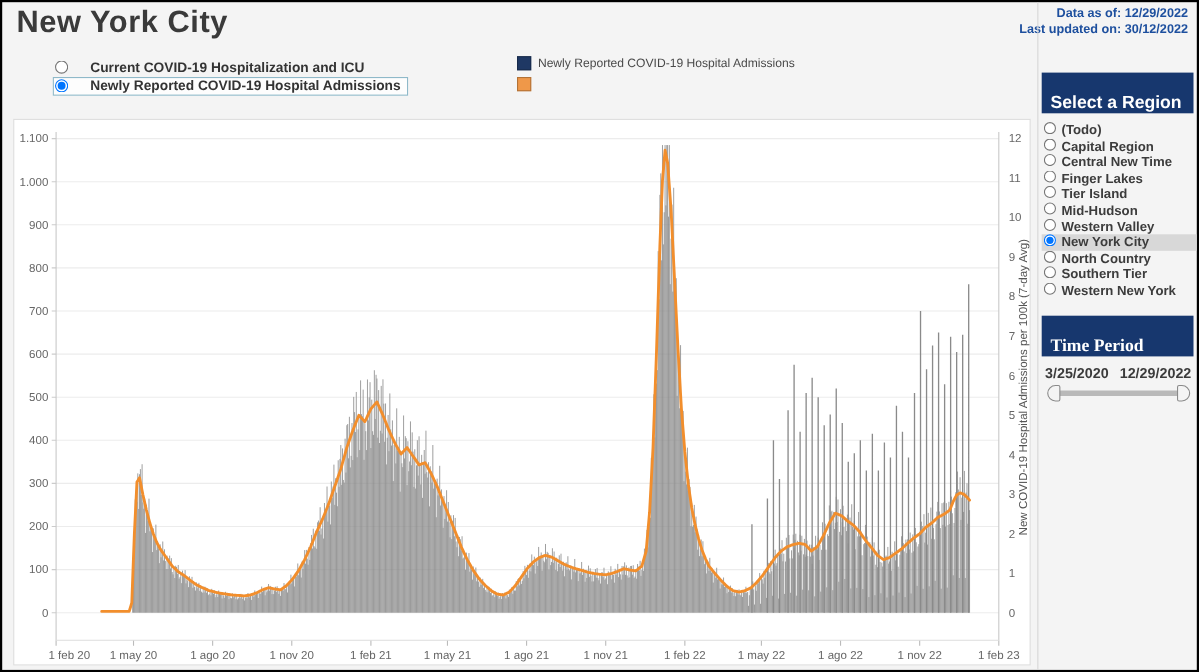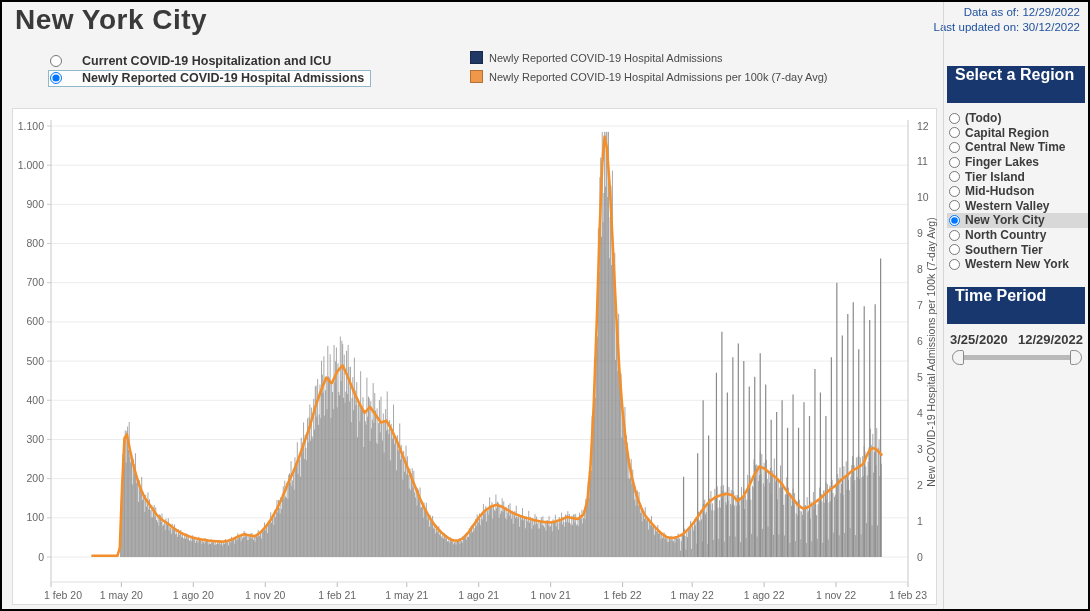--- a/index.html
+++ b/index.html
@@ -9,21 +9,21 @@
     font-family:"Liberation Sans","DejaVu Sans",sans-serif;
     background:#f4f4f4;
     border:2px solid #000;
     overflow:hidden;
     color:#333;
   }
   .abs { position:absolute; }
 
   
   #page-title { left:13px; top:2px; font-size:28px; font-weight:bold; color:#3a3a3a; letter-spacing:.5px; }
-  #data-dates { right:8px; top:3px; text-align:right; font-size:11.5px; font-weight:normal; color:#1d4f9e; line-height:15px; }
+  #data-dates { right:8px; top:3px; text-align:right; font-size:11.5px; font-weight:bold; color:#1d4f9e; line-height:15px; }
 
   
   #metric-group { left:46px; top:50px; font-size:12.5px; font-weight:bold; color:#333; }
   .metric-row { display:flex; align-items:center; height:17px;gap:15px; }
   .metric-row input { width:12px; height:12px; margin-right:5px; }
   .metric-row.selected-box { border:1px solid #8fb9c9; background:#fdfdfd; padding:0 6px 1px 1px; }
   .metric-row.plain { padding-left:2px; margin-bottom:1px; }
 
   
   #legend { left:468px; top:49px; font-size:11px; color:#4a4a4a; }
@@ -37,26 +37,26 @@
     position:absolute; left:918px; top:243px;
     transform:translate(-50%,-50%) rotate(-90deg);
     width:470px; text-align:center;
     font-size:10.5px; color:#555; white-space:nowrap;
   }
 
   
   #sidebar-sep { left:941px; top:0; width:1px; height:611px; background:#d6d6d6; }
   .navy-box {
     left:945px; width:138px; height:37px; background:#17376e; color:#fff;
-    font-size:16px; font-weight:bold; display:flex; align-items:flex-start; padding-left:8px;
+    font-size:16px; font-weight:bold; display:flex; align-items:flex-end; padding-left:8px;
   }
   #region-box { top:64px; }
-  #time-box { top:285px; }
+  #time-box { top:285px;font-family:Liberation Serif, serif; }
   #region-list { left:945px; top:109px; width:141px; font-size:12px; font-weight:bold; color:#3c3c3c; }
-  .rrow { display:flex; align-items:center; height:14.6px; cursor:default; }
+  .rrow { display:flex; height:14.6px; cursor:default; }
   .rrow input { width:11px; height:11px; margin:0 5px 0 2px; }
   .rrow.sel { background:#d8d8d8; }
   #time-dates { left:948px; top:330px; width:133px; display:flex; justify-content:space-between;
     font-size:13px; font-weight:bold; color:#3b3b3b; }
   #time-slider { left:950px; top:347px; width:130px; height:16px; }
   #slider-track { position:absolute; left:2px; right:2px; top:6px; height:5px; background:#b9b9b9; border-radius:3px; }
   .slider-handle { position:absolute; top:1px; width:12px; height:15px; background:#f4f4f4; border:1.5px solid #8a8a8a; }
   #slider-handle-left  { left:0; border-radius:8px 2px 2px 8px; }
   #slider-handle-right { right:0; border-radius:2px 8px 8px 2px; }
 </style>
@@ -80,21 +80,20 @@
   </label>
 </div>
 
 <div class="abs" id="legend">
   <div class="legend-row">
     <span class="legend-swatch" id="sw0" style="background: rgb(31, 56, 100);"></span>
     <span>Newly Reported COVID-19 Hospital Admissions</span>
   </div>
   <div class="legend-row">
     <span class="legend-swatch" id="sw1" style="background: rgb(239, 152, 73);"></span>
-    <span>Newly Reported COVID-19 Hospital Admissions per 100k (7-day Avg)</span>
   </div>
 </div>
 
 <div class="abs" id="chart-wrap">
   <svg id="chart-svg" width="923" height="495" viewBox="0 0 923 495">
       <line x1="38" y1="448" x2="895" y2="448" stroke="#ececec" stroke-width="1"></line>
       <line x1="34" y1="448" x2="38" y2="448" stroke="#cccccc" stroke-width="1"></line>
       <text x="31" y="451.5" text-anchor="end" font-size="10.5" fill="#666">0</text>
       <line x1="38" y1="408.8181818181818" x2="895" y2="408.8181818181818" stroke="#ececec" stroke-width="1"></line>
       <line x1="34" y1="408.8181818181818" x2="38" y2="408.8181818181818" stroke="#cccccc" stroke-width="1"></line>

